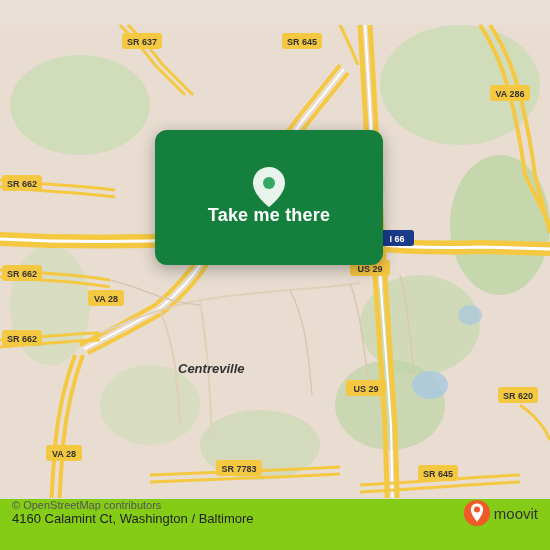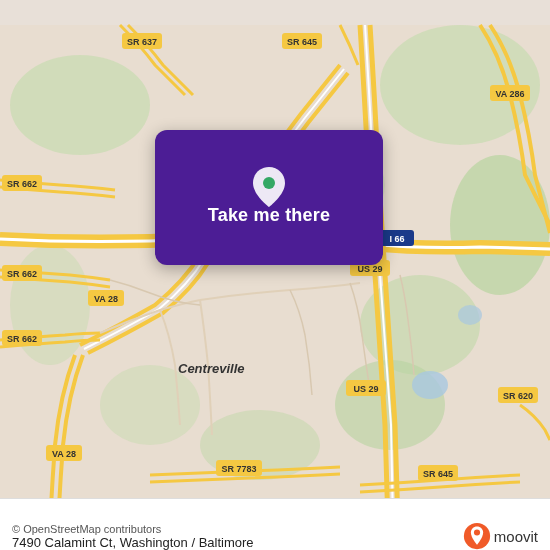--- a/index.html
+++ b/index.html
@@ -28,21 +28,21 @@
       height: 100%;
     }
 
     
     .take-me-card {
       position: absolute;
       top: 130px;
       left: 155px;
       width: 228px;
       height: 135px;
-      background: #4c1d95;
+      background: #15803d;
       border-radius: 12px;
       display: flex;
       flex-direction: column;
       align-items: center;
       justify-content: center;
       gap: 0;
       box-shadow: 0 4px 16px rgba(0,0,0,0.3);
       z-index: 10;
     }
 
@@ -62,23 +62,23 @@
       letter-spacing: 0.2px;
     }
 
     
     .bottom-bar {
       position: absolute;
       bottom: 0;
       left: 0;
       right: 0;
       height: 52px;
-      background: #ffffff;
-      display: flex;
-      align-items: flex-end;
+      background: #84cc16;
+      display: flex;
+      align-items: flex-start;
       padding: 0 12px;
       gap: 16px;
       z-index: 20;
       border-top: 1px solid #ddd;
     }
 
     .copyright-text {
       font-size: 11px;
       color: #555;
     }
@@ -240,21 +240,21 @@
         <path d="M17 0 C8 0 1 7 1 16 C1 28 17 40 17 40 C17 40 33 28 33 16 C33 7 26 0 17 0Z" fill="white" opacity="0.9"></path>
         <circle cx="17" cy="16" r="6" fill="#34a865"></circle>
       </svg>
     </div>
     <span class="take-me-text">Take me there</span>
   </div>
 
   <div class="bottom-bar">
     <div class="bottom-content">
       <span class="copyright-text">© OpenStreetMap contributors</span>
-      <span class="address-text">7490 Calamint Ct, Washington / Baltimore</span>
+      <span class="address-text">4160 Calamint Ct, Washington / Baltimore</span>
     </div>
     <div class="moovit-logo">
 
       <svg class="moovit-icon" viewBox="0 0 32 32" xmlns="http://www.w3.org/2000/svg">
         <circle cx="16" cy="16" r="15" fill="#f05a28"></circle>
         <path d="M16 5 C12 5 9 8 9 12 C9 18 16 26 16 26 C16 26 23 18 23 12 C23 8 20 5 16 5Z" fill="white"></path>
         <circle cx="16" cy="12" r="3.5" fill="#f05a28"></circle>
       </svg>
       <span class="moovit-word">moovit</span>
     </div>

